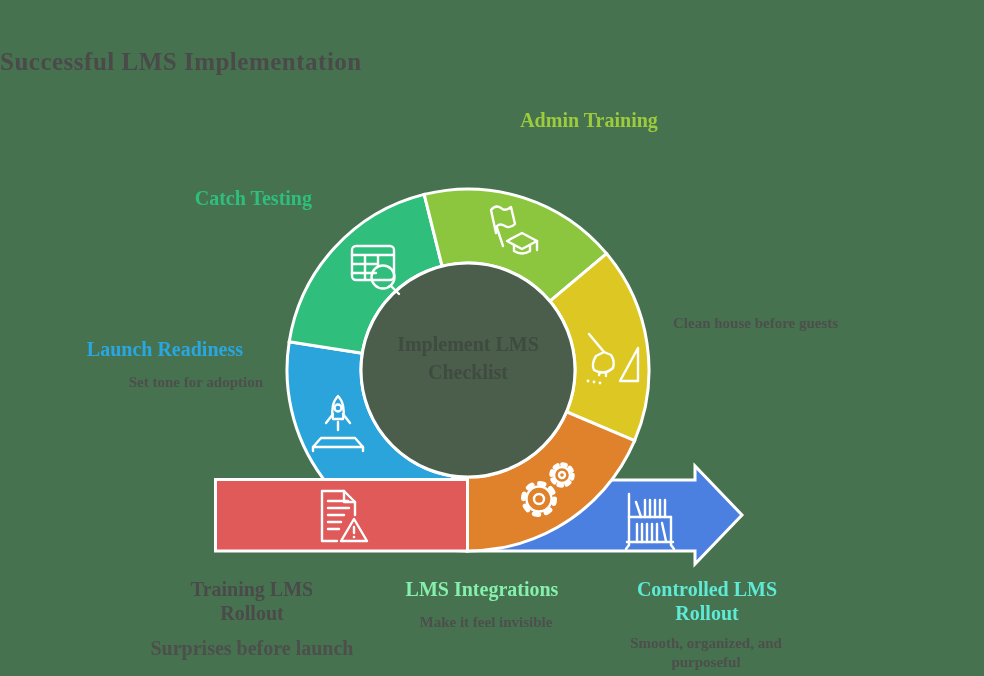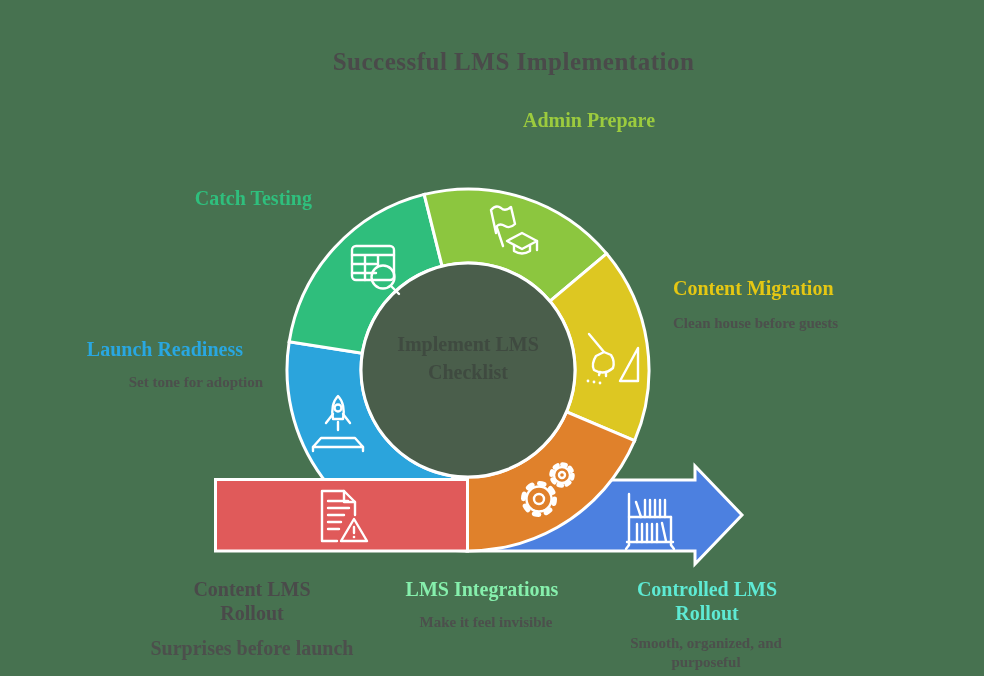--- a/index.html
+++ b/index.html
@@ -6,22 +6,22 @@
   .stage {
     position:relative; width:984px; height:676px; overflow:hidden;
     font-family:"Liberation Serif", serif;
   }
   .abs { position:absolute; }
   svg.scene { position:absolute; left:0; top:0; }
   .seg  { stroke:#ffffff; stroke-width:3; }
   .band { stroke:#ffffff; stroke-width:3; }
   .ic, .ic * { stroke:#ffffff; fill:none; stroke-width:2.4; stroke-linecap:round; stroke-linejoin:round; }
   .title {
-    position:absolute; left:0; right:0; top:48px; text-align:center;
-    font-size:25px; font-weight:bold; letter-spacing:0.5px;padding-left:43px;
+    position:absolute; left:0; right:0; top:48px; text-align:left;
+    font-size:25px; font-weight:bold; letter-spacing:0.5px;
   }
   .h { position:absolute; font-weight:bold; font-size:20px; line-height:24px; white-space:pre-line; }
   .d { position:absolute; font-weight:bold; font-size:15px; line-height:19px; white-space:pre-line; }
   .tc { text-align:center; }
   .tr { text-align:right; }
   .sans { font-family:Liberation Serif, serif; font-size:20px; }
   .center-label {
     position:absolute; left:348px; top:330px; width:240px; text-align:center;
     font-weight:bold; font-size:20px; line-height:28px; white-space:pre-line;
   }
@@ -108,31 +108,30 @@
       <path d="M 662 523 L 666 541"></path>
       <path d="M 629 545 L 626 549 M 671 545 L 674 549"></path>
     </g>
   </svg>
 
   <div class="title" style="color: rgb(74, 74, 74);">Successful LMS Implementation</div>
 
   <div class="center-label" style="color: rgb(63, 74, 64);">Implement LMS
 Checklist</div>
 
-  <div class="h tc abs" style="left: 459px; width: 260px; top: 108px; color: rgb(156, 203, 62);">Admin Prepare</div>
+  <div class="h tc abs" style="left: 459px; width: 260px; top: 108px; color: rgb(156, 203, 62);">Admin Training</div>
 
   <div class="h tr abs" style="right: 672px; top: 186px; color: rgb(47, 191, 125);">Catch Testing</div>
 
   <div class="h tr abs" style="right: 741px; top: 337px; white-space: nowrap; color: rgb(41, 167, 225);">Launch Readiness</div>
   <div class="d tr abs" style="right: 721px; top: 373px; white-space: nowrap; color: rgb(76, 79, 76);">Set tone for adoption</div>
 
-  <div class="h abs" style="left: 673px; top: 276px; white-space: nowrap; color: rgb(229, 199, 19);">Content Migration</div>
   <div class="d abs" style="left: 673px; top: 314px; white-space: nowrap; color: rgb(76, 79, 76);">Clean house before guests</div>
 
-  <div class="h tc abs" style="left: 122px; width: 260px; top: 577px; color: rgb(74, 74, 74);">Content LMS
+  <div class="h tc abs" style="left: 122px; width: 260px; top: 577px; color: rgb(74, 74, 74);">Training LMS
 Rollout</div>
   <div class="d tc sans abs" style="left: 122px; width: 260px; top: 639px; color: rgb(76, 79, 76);">Surprises before launch</div>
 
   <div class="h tc abs" style="left: 352px; width: 260px; top: 577px; color: #86efac;">LMS Integrations</div>
   <div class="d tc abs" style="left: 356px; width: 260px; top: 613px; color: rgb(76, 79, 76);">Make it feel invisible</div>
 
   <div class="h tc abs" style="left: 577px; width: 260px; top: 577px; color: #5eead4;">Controlled LMS
 Rollout</div>
   <div class="d tc abs" style="left: 576px; width: 260px; top: 634px; color: rgb(76, 79, 76);">Smooth, organized, and
 purposeful</div>

